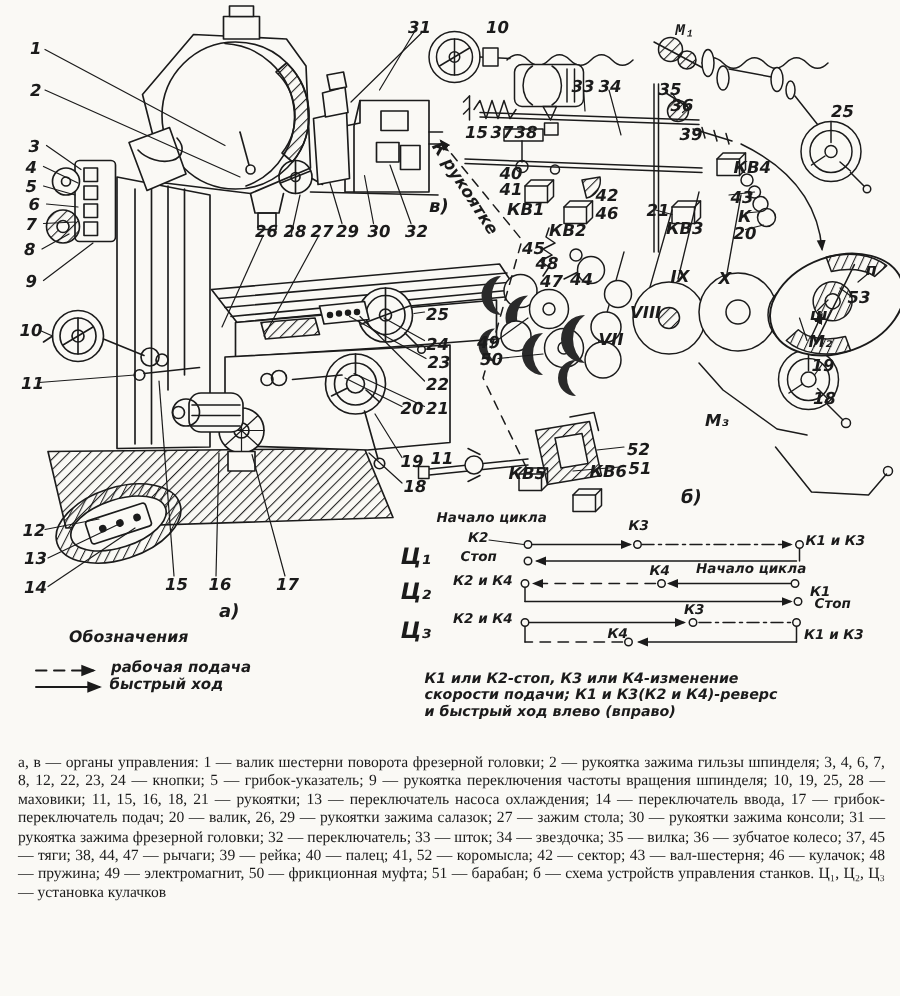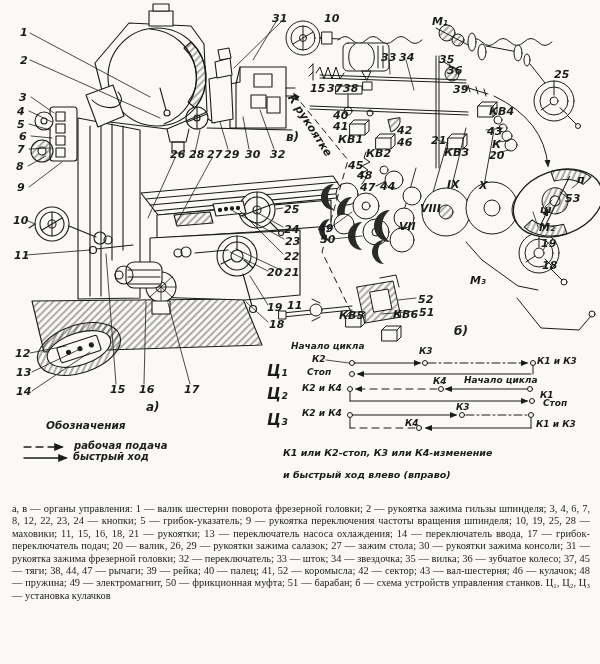--- a/index.html
+++ b/index.html
@@ -462,21 +462,21 @@
       <span class="lbl" style="left: 284px; top: 223px;">24</span>
       <span class="lbl" style="left: 284px; top: 203px;">25</span>
       <span class="lbl" style="left: 170px; top: 148px;">26</span>
       <span class="lbl" style="left: 189px; top: 148px;">28</span>
       <span class="lbl" style="left: 207px; top: 148px;">27</span>
       <span class="lbl" style="left: 224px; top: 148px;">29</span>
       <span class="lbl" style="left: 245px; top: 148px;">30</span>
       <span class="lbl" style="left: 270px; top: 148px;">32</span>
       <span class="lbl" style="left: 272px; top: 12px;">31</span>
       <span class="lbl" style="left: 324px; top: 12px;">10</span>
-      <span class="lbl" style="left: 432px; top: 15px;">М₁</span>
+      <span class="lbl" style="left: 450px; top: 15px; font-family: Liberation Mono, monospace;">М₁</span>
       <span class="lbl" style="left: 381px; top: 51px;">33</span>
       <span class="lbl" style="left: 399px; top: 51px;">34</span>
       <span class="lbl" style="left: 439px; top: 53px;">35</span>
       <span class="lbl" style="left: 447px; top: 64px;">36</span>
       <span class="lbl" style="left: 310px; top: 82px;">15</span>
       <span class="lbl" style="left: 327px; top: 82px;">37</span>
       <span class="lbl" style="left: 343px; top: 82px;">38</span>
       <span class="lbl" style="left: 453px; top: 83px;">39</span>
       <span class="lbl" style="left: 554px; top: 68px;">25</span>
       <span class="lbl" style="left: 333px; top: 109px;">40</span>
@@ -535,19 +535,20 @@
 
 <span class="lbl sub" style="left:146px;top:400px">а)</span>
 <span class="lbl sub" style="left:454px;top:324px">б)</span>
 <span class="lbl sub" style="left:286px;top:130px">в)</span>
 
 <span class="legend-title" style="left:46px;top:419px">Обозначения</span>
 <span class="legend-item-label" style="left:74px;top:440px">рабочая подача</span>
 <span class="legend-item-label" style="left:73px;top:451px">быстрый ход</span>
 
 <span class="purpose-line" style="left:283px;top:447px">К1 или К2-стоп, К3 или К4-изменение</span>
+<span class="purpose-line" style="left:283px;top:458px">скорости подачи; К1 и К3(К2 и К4)-реверс</span>
 <span class="purpose-line" style="left:283px;top:469px">и быстрый ход влево (вправо)</span>
 
 <div class="caption">
   <div class="caption-body">а, в — органы управления: 1 — валик шестерни поворота фрезерной головки; 2 — рукоятка зажима гильзы шпинделя; 3, 4, 6, 7, 8, 12, 22, 23, 24 — кнопки; 5 — грибок-указатель; 9 — рукоятка переключения частоты вращения шпинделя; 10, 19, 25, 28 — маховики; 11, 15, 16, 18, 21 — рукоятки; 13 — переключатель насоса охлаждения; 14 — переключатель ввода, 17 — грибок-переключатель подач; 20 — валик, 26, 29 — рукоятки зажима салазок; 27 — зажим стола; 30 — рукоятки зажима консоли; 31 — рукоятка зажима фрезерной головки; 32 — переключатель; 33 — шток; 34 — звездочка; 35 — вилка; 36 — зубчатое колесо; 37, 45 — тяги; 38, 44, 47 — рычаги; 39 — рейка; 40 — палец; 41, 52 — коромысла; 42 — сектор; 43 — вал-шестерня; 46 — кулачок; 48 — пружина; 49 — электромагнит, 50 — фрикционная муфта; 51 — барабан; б — схема устройств управления станков. Ц₁, Ц₂, Ц₃ — установка кулачков</div>
 </div>
 
 </div>
 
 </body></html>

